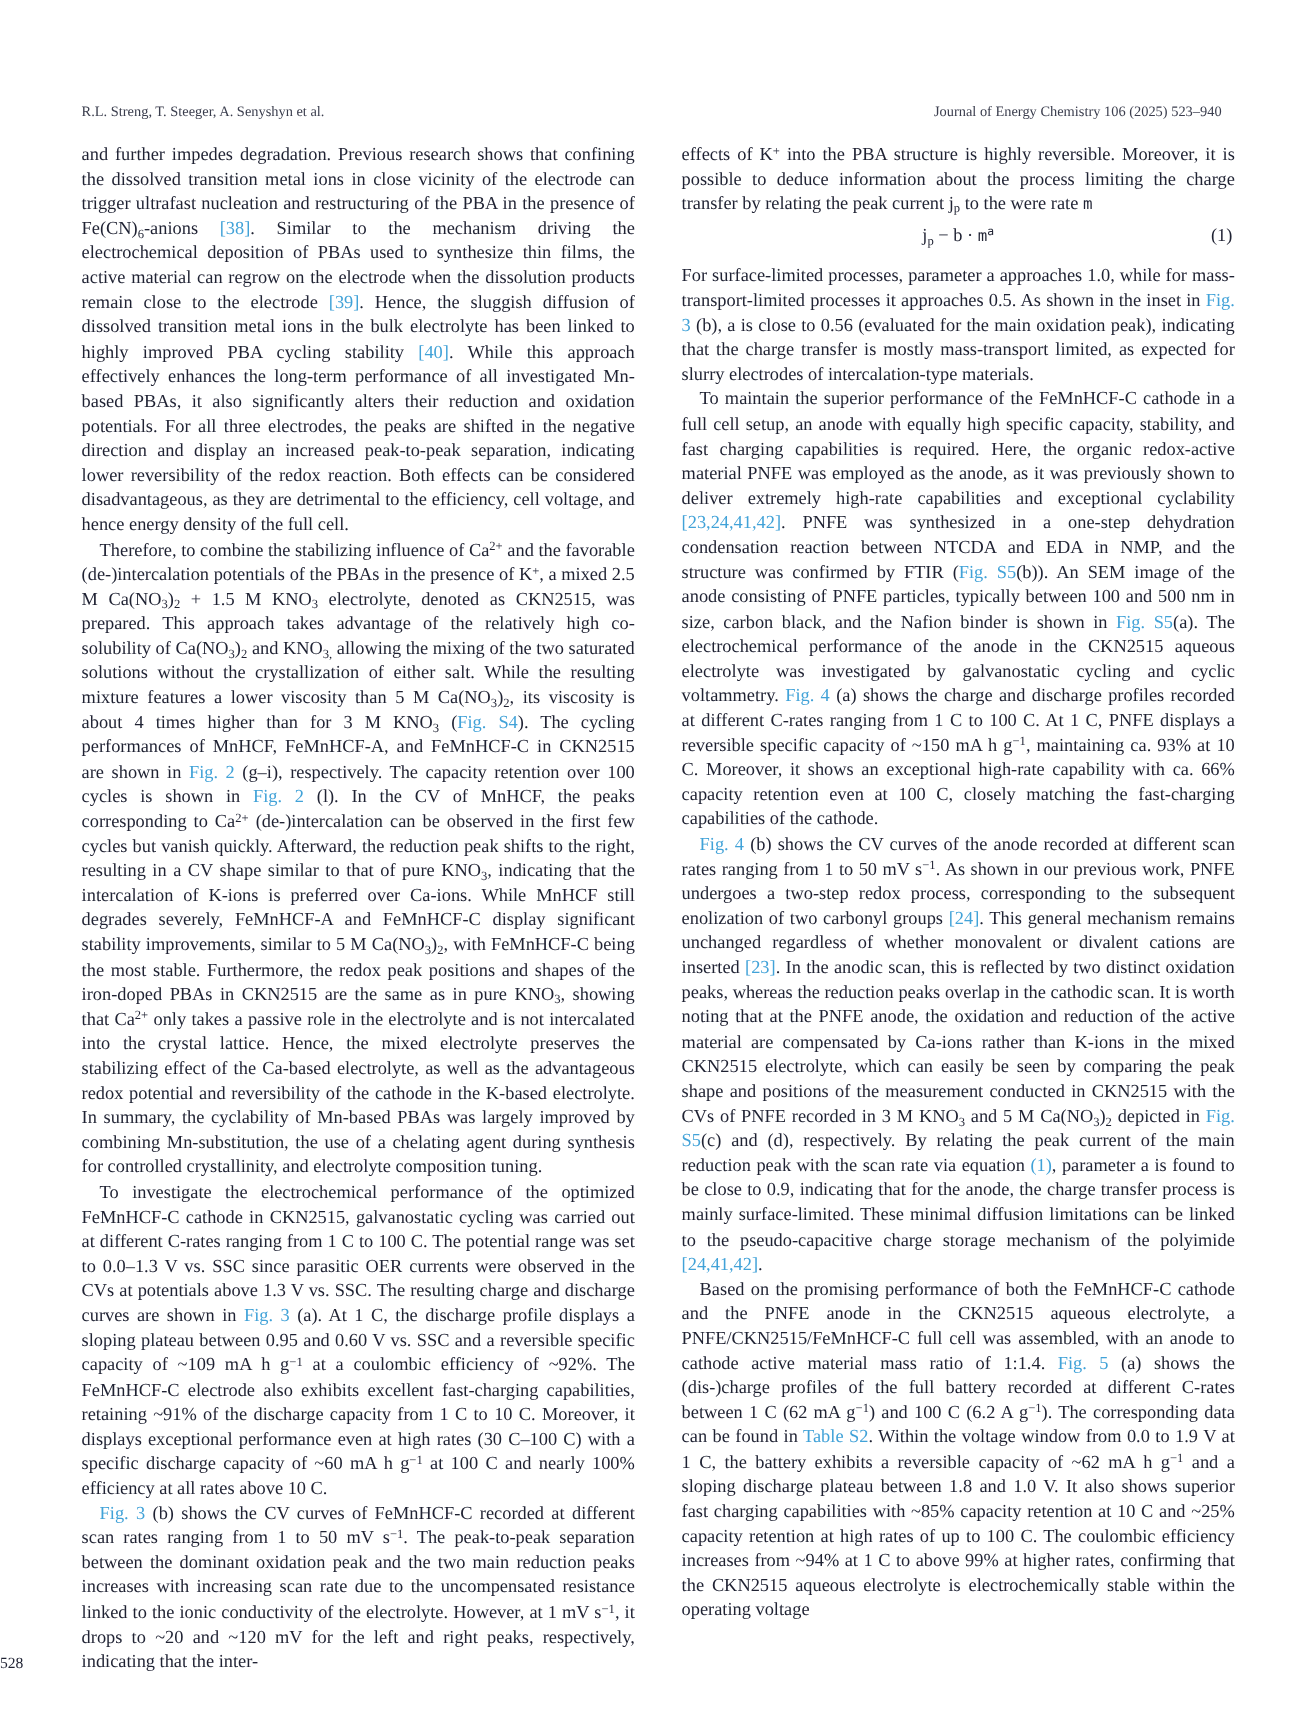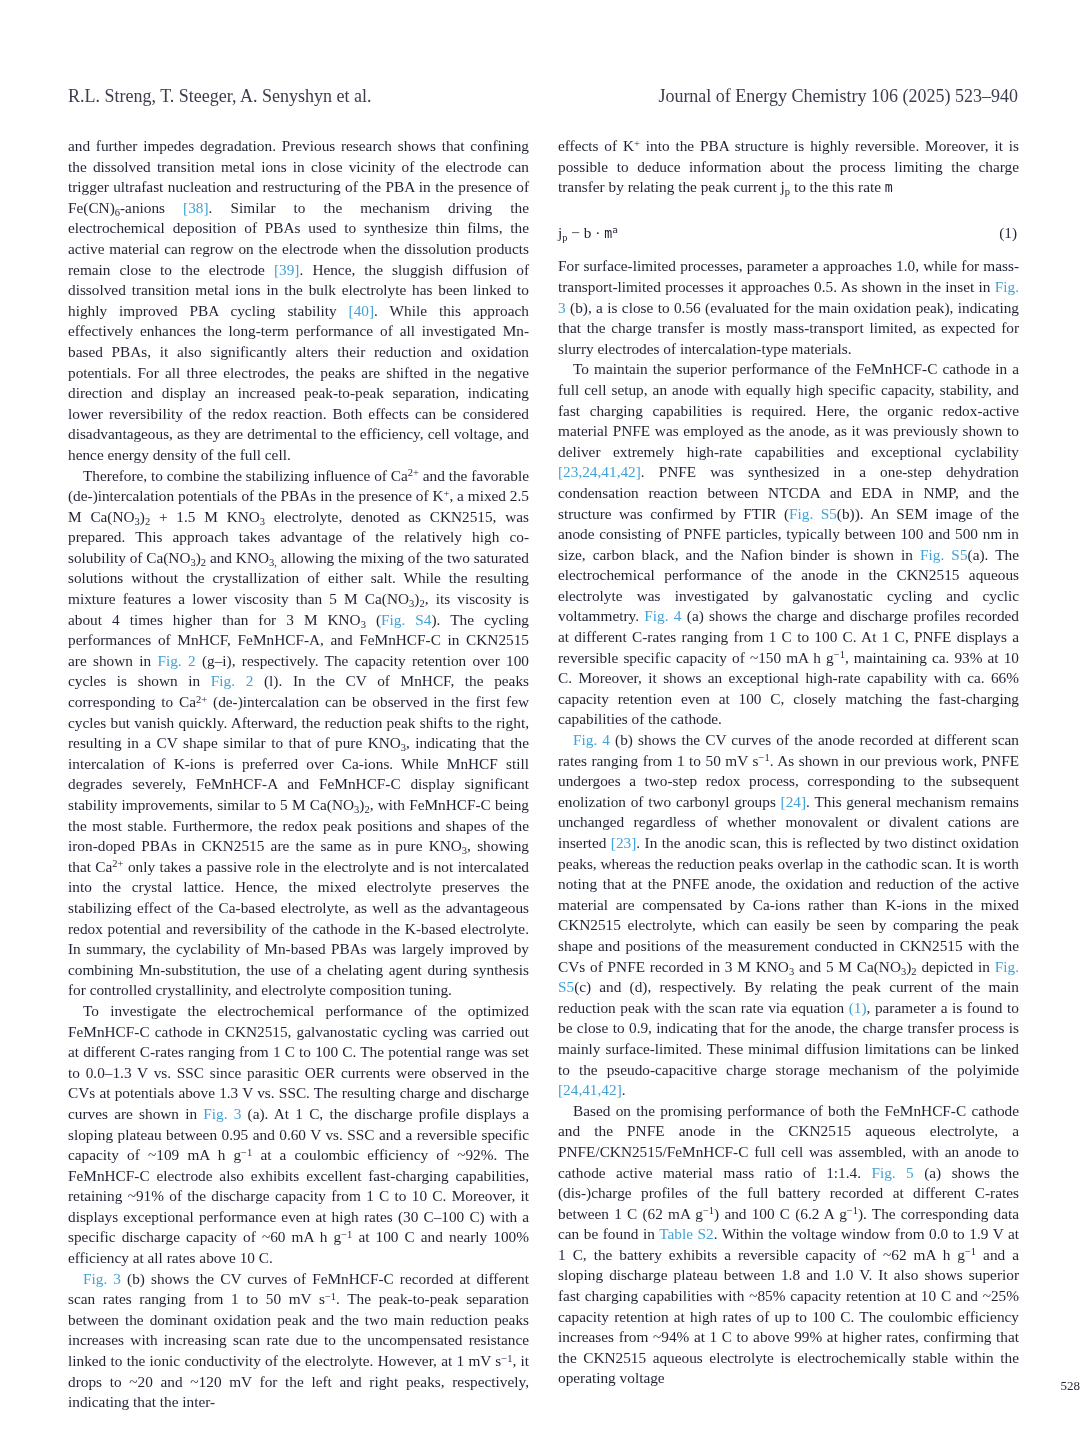--- a/index.html
+++ b/index.html
@@ -1,50 +1,50 @@
 <!DOCTYPE html>
 <html lang="en"><head>
 <meta charset="utf-8">
 <style>
   html,body{margin:0;padding:0;background:#ffffff;}
   body{width:1080px;height:1440px;position:relative;font-family:"Liberation Serif",serif;color:#1f2233;}
   .page{position:absolute;inset:0;background:#fff;}
-  .running-head{position:absolute;top:86px;left:68px;width:950px;display:flex;justify-content:space-between;font-size:18px;color:#3a3d4d;}
-  .content{position:absolute;top:136px;left:68px;display:flex;gap:29px;}
+  .running-head{position:absolute;top:86px;left:68px;width:950px;display:flex;justify-content:space-between;font-size:12px;color:#3a3d4d;}
+  .content{position:absolute;top:119px;left:68px;display:flex;gap:39px;}
   .col{width:461px;text-align:justify;font-size:15.3px;line-height:20.6px;}
   .col p{margin:0;text-indent:15px;}
   .col p.noindent{text-indent:0;}
   .plain{color:#1f2233;}
   .link{color:#41a2d8;}
   .sup{font-size:10.5px;position:relative;top:-4.5px;line-height:0;}
   .sub{font-size:10.5px;position:relative;top:3px;line-height:0;}
   .rm{font-family:"DejaVu Sans Mono",monospace;font-size:13.2px;}
   .rmsup{font-family:"DejaVu Sans Mono",monospace;font-size:9.5px;position:relative;top:-4.5px;line-height:0;}
-  p.equation{text-indent:0;text-align:left;position:relative;margin:24px 0 12px 0;}
+  p.equation{text-indent:0;text-align:center;position:relative;margin:5px 0 12px 0;}
   p.equation .eqnum{position:absolute;right:2px;}
-  .page-number{position:absolute;top:1378px;left:0;width:1080px;text-align:right;font-size:13px;color:#1f2233;}
+  .page-number{position:absolute;top:1378px;left:0;width:1080px;text-align:left;font-size:13px;color:#1f2233;}
 </style>
 </head>
 <body>
 
 <div class="page">
   <div class="running-head">
     <span>R.L. Streng, T. Steeger, A. Senyshyn et al.</span>
     <span>Journal of Energy Chemistry 106 (2025) 523–940</span>
   </div>
 
   <div class="content">
     <div class="col" id="col-left">
         <p class="noindent"><span class="plain">and further impedes degradation. Previous research shows that confining the dissolved transition metal ions in close vicinity of the electrode can trigger ultrafast nucleation and restructuring of the PBA in the presence of Fe(CN)</span><span class="sub">6</span><span class="plain">-anions </span><span class="link">[38]</span><span class="plain">. Similar to the mechanism driving the electrochemical deposition of PBAs used to synthesize thin films, the active material can regrow on the electrode when the dissolution products remain close to the electrode </span><span class="link">[39]</span><span class="plain">. Hence, the sluggish diffusion of dissolved transition metal ions in the bulk electrolyte has been linked to highly improved PBA cycling stability </span><span class="link">[40]</span><span class="plain">. While this approach effectively enhances the long-term performance of all investigated Mn-based PBAs, it also significantly alters their reduction and oxidation potentials. For all three electrodes, the peaks are shifted in the negative direction and display an increased peak-to-peak separation, indicating lower reversibility of the redox reaction. Both effects can be considered disadvantageous, as they are detrimental to the efficiency, cell voltage, and hence energy density of the full cell.</span></p>
         <p class=""><span class="plain">Therefore, to combine the stabilizing influence of Ca</span><span class="sup">2+</span><span class="plain"> and the favorable (de-)intercalation potentials of the PBAs in the presence of K</span><span class="sup">+</span><span class="plain">, a mixed 2.5 M Ca(NO</span><span class="sub">3</span><span class="plain">)</span><span class="sub">2</span><span class="plain"> + 1.5 M KNO</span><span class="sub">3</span><span class="plain"> electrolyte, denoted as CKN2515, was prepared. This approach takes advantage of the relatively high co-solubility of Ca(NO</span><span class="sub">3</span><span class="plain">)</span><span class="sub">2</span><span class="plain"> and KNO</span><span class="sub">3,</span><span class="plain"> allowing the mixing of the two saturated solutions without the crystallization of either salt. While the resulting mixture features a lower viscosity than 5 M Ca(NO</span><span class="sub">3</span><span class="plain">)</span><span class="sub">2</span><span class="plain">, its viscosity is about 4 times higher than for 3 M KNO</span><span class="sub">3</span><span class="plain"> (</span><span class="link">Fig. S4</span><span class="plain">). The cycling performances of MnHCF, FeMnHCF-A, and FeMnHCF-C in CKN2515 are shown in </span><span class="link">Fig. 2</span><span class="plain"> (g–i), respectively. The capacity retention over 100 cycles is shown in </span><span class="link">Fig. 2</span><span class="plain"> (l). In the CV of MnHCF, the peaks corresponding to Ca</span><span class="sup">2+</span><span class="plain"> (de-)intercalation can be observed in the first few cycles but vanish quickly. Afterward, the reduction peak shifts to the right, resulting in a CV shape similar to that of pure KNO</span><span class="sub">3</span><span class="plain">, indicating that the intercalation of K-ions is preferred over Ca-ions. While MnHCF still degrades severely, FeMnHCF-A and FeMnHCF-C display significant stability improvements, similar to 5 M Ca(NO</span><span class="sub">3</span><span class="plain">)</span><span class="sub">2</span><span class="plain">, with FeMnHCF-C being the most stable. Furthermore, the redox peak positions and shapes of the iron-doped PBAs in CKN2515 are the same as in pure KNO</span><span class="sub">3</span><span class="plain">, showing that Ca</span><span class="sup">2+</span><span class="plain"> only takes a passive role in the electrolyte and is not intercalated into the crystal lattice. Hence, the mixed electrolyte preserves the stabilizing effect of the Ca-based electrolyte, as well as the advantageous redox potential and reversibility of the cathode in the K-based electrolyte. In summary, the cyclability of Mn-based PBAs was largely improved by combining Mn-substitution, the use of a chelating agent during synthesis for controlled crystallinity, and electrolyte composition tuning.</span></p>
         <p class=""><span class="plain">To investigate the electrochemical performance of the optimized FeMnHCF-C cathode in CKN2515, galvanostatic cycling was carried out at different C-rates ranging from 1 C to 100 C. The potential range was set to 0.0–1.3 V vs. SSC since parasitic OER currents were observed in the CVs at potentials above 1.3 V vs. SSC. The resulting charge and discharge curves are shown in </span><span class="link">Fig. 3</span><span class="plain"> (a). At 1 C, the discharge profile displays a sloping plateau between 0.95 and 0.60 V vs. SSC and a reversible specific capacity of ~109 mA h g</span><span class="sup">−1</span><span class="plain"> at a coulombic efficiency of ~92%. The FeMnHCF-C electrode also exhibits excellent fast-charging capabilities, retaining ~91% of the discharge capacity from 1 C to 10 C. Moreover, it displays exceptional performance even at high rates (30 C–100 C) with a specific discharge capacity of ~60 mA h g</span><span class="sup">−1</span><span class="plain"> at 100 C and nearly 100% efficiency at all rates above 10 C.</span></p>
         <p class=""><span class="link">Fig. 3</span><span class="plain"> (b) shows the CV curves of FeMnHCF-C recorded at different scan rates ranging from 1 to 50 mV s</span><span class="sup">−1</span><span class="plain">. The peak-to-peak separation between the dominant oxidation peak and the two main reduction peaks increases with increasing scan rate due to the uncompensated resistance linked to the ionic conductivity of the electrolyte. However, at 1 mV s</span><span class="sup">−1</span><span class="plain">, it drops to ~20 and ~120 mV for the left and right peaks, respectively, indicating that the inter-</span></p>
       </div>
     <div class="col" id="col-right">
-        <p class="noindent"><span class="plain">effects of K</span><span class="sup">+</span><span class="plain"> into the PBA structure is highly reversible. Moreover, it is possible to deduce information about the process limiting the charge transfer by relating the peak current j</span><span class="sub">p</span><span class="plain"> to the this rate </span><span class="rm">m</span></p>
+        <p class="noindent"><span class="plain">effects of K</span><span class="sup">+</span><span class="plain"> into the PBA structure is highly reversible. Moreover, it is possible to deduce information about the process limiting the charge transfer by relating the peak current j</span><span class="sub">p</span><span class="plain"> to the were rate </span><span class="rm">m</span></p>
         <p class="noindent equation"><span class="plain">j</span><span class="sub">p</span><span class="plain"> − b · </span><span class="rm">m</span><span class="rmsup">a</span><span class="eqnum">(1)</span></p>
         <p class="noindent"><span class="plain">For surface-limited processes, parameter a  approaches 1.0, while for mass-transport-limited processes it approaches 0.5. As shown in the inset in </span><span class="link">Fig. 3</span><span class="plain"> (b), a  is close to 0.56 (evaluated for the main oxidation peak), indicating that the charge transfer is mostly mass-transport limited, as expected for slurry electrodes of intercalation-type materials.</span></p>
         <p class=""><span class="plain">To maintain the superior performance of the FeMnHCF-C cathode in a full cell setup, an anode with equally high specific capacity, stability, and fast charging capabilities is required. Here, the organic redox-active material PNFE was employed as the anode, as it was previously shown to deliver extremely high-rate capabilities and exceptional cyclability </span><span class="link">[23,24,41,42]</span><span class="plain">. PNFE was synthesized in a one-step dehydration condensation reaction between NTCDA and EDA in NMP, and the structure was confirmed by FTIR (</span><span class="link">Fig. S5</span><span class="plain">(b)). An SEM image of the anode consisting of PNFE particles, typically between 100 and 500 nm in size, carbon black, and the Nafion binder is shown in </span><span class="link">Fig. S5</span><span class="plain">(a). The electrochemical performance of the anode in the CKN2515 aqueous electrolyte was investigated by galvanostatic cycling and cyclic voltammetry. </span><span class="link">Fig. 4</span><span class="plain"> (a) shows the charge and discharge profiles recorded at different C-rates ranging from 1 C to 100 C. At 1 C, PNFE displays a reversible specific capacity of ~150 mA h g</span><span class="sup">−1</span><span class="plain">, maintaining ca. 93% at 10 C. Moreover, it shows an exceptional high-rate capability with ca. 66% capacity retention even at 100 C, closely matching the fast-charging capabilities of the cathode.</span></p>
         <p class=""><span class="link">Fig. 4</span><span class="plain"> (b) shows the CV curves of the anode recorded at different scan rates ranging from 1 to 50 mV s</span><span class="sup">−1</span><span class="plain">. As shown in our previous work, PNFE undergoes a two-step redox process, corresponding to the subsequent enolization of two carbonyl groups </span><span class="link">[24]</span><span class="plain">. This general mechanism remains unchanged regardless of whether monovalent or divalent cations are inserted </span><span class="link">[23]</span><span class="plain">. In the anodic scan, this is reflected by two distinct oxidation peaks, whereas the reduction peaks overlap in the cathodic scan. It is worth noting that at the PNFE anode, the oxidation and reduction of the active material are compensated by Ca-ions rather than K-ions in the mixed CKN2515 electrolyte, which can easily be seen by comparing the peak shape and positions of the measurement conducted in CKN2515 with the CVs of PNFE recorded in 3 M KNO</span><span class="sub">3</span><span class="plain"> and 5 M Ca(NO</span><span class="sub">3</span><span class="plain">)</span><span class="sub">2</span><span class="plain"> depicted in </span><span class="link">Fig. S5</span><span class="plain">(c) and (d), respectively. By relating the peak current of the main reduction peak with the scan rate via equation </span><span class="link">(1)</span><span class="plain">, parameter a  is found to be close to 0.9, indicating that for the anode, the charge transfer process is mainly surface-limited. These minimal diffusion limitations can be linked to the pseudo-capacitive charge storage mechanism of the polyimide </span><span class="link">[24,41,42]</span><span class="plain">.</span></p>
         <p class=""><span class="plain">Based on the promising performance of both the FeMnHCF-C cathode and the PNFE anode in the CKN2515 aqueous electrolyte, a PNFE/CKN2515/FeMnHCF-C full cell was assembled, with an anode to cathode active material mass ratio of 1:1.4. </span><span class="link">Fig. 5</span><span class="plain"> (a) shows the (dis-)charge profiles of the full battery recorded at different C-rates between 1 C (62 mA g</span><span class="sup">−1</span><span class="plain">) and 100 C (6.2 A g</span><span class="sup">−1</span><span class="plain">). The corresponding data can be found in </span><span class="link">Table S2</span><span class="plain">. Within the voltage window from 0.0 to 1.9 V at 1 C, the battery exhibits a reversible capacity of ~62 mA h g</span><span class="sup">−1</span><span class="plain"> and a sloping discharge plateau between 1.8 and 1.0 V. It also shows superior fast charging capabilities with ~85% capacity retention at 10 C and ~25% capacity retention at high rates of up to 100 C. The coulombic efficiency increases from ~94% at 1 C to above 99% at higher rates, confirming that the CKN2515 aqueous electrolyte is electrochemically stable within the operating voltage</span></p>
       </div>
   </div>
 
   <div class="page-number">528</div>
 </div>

